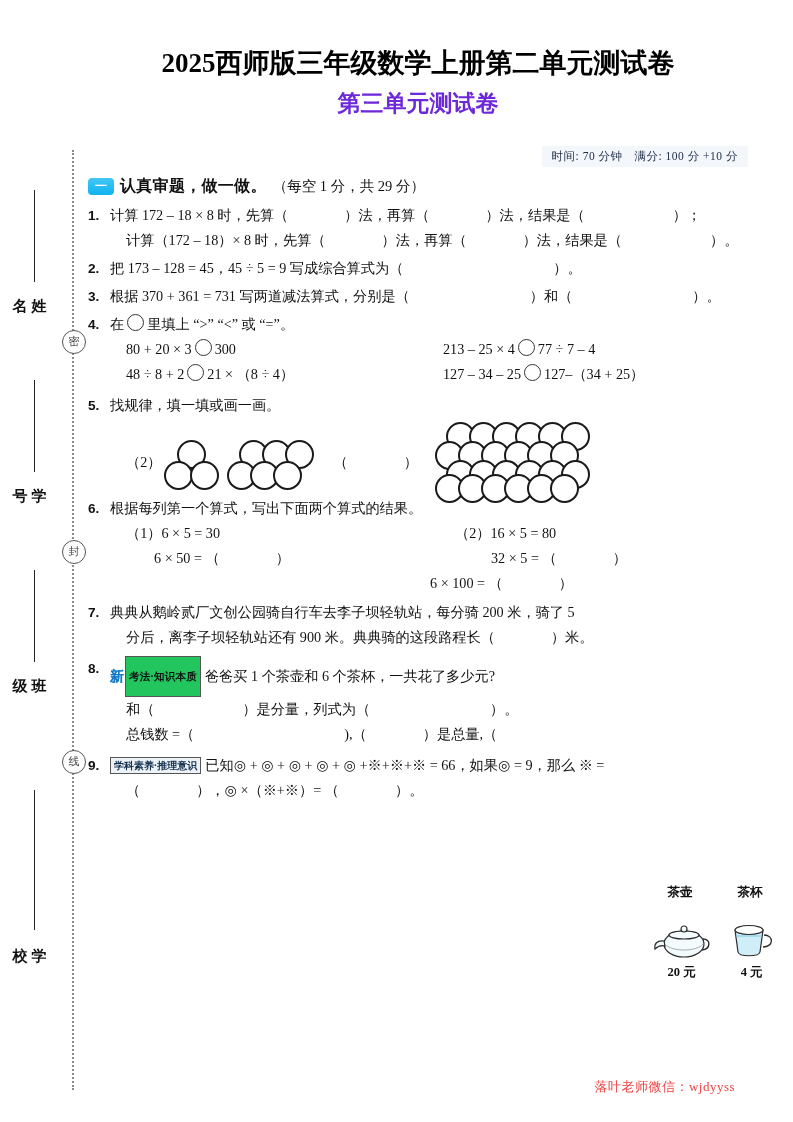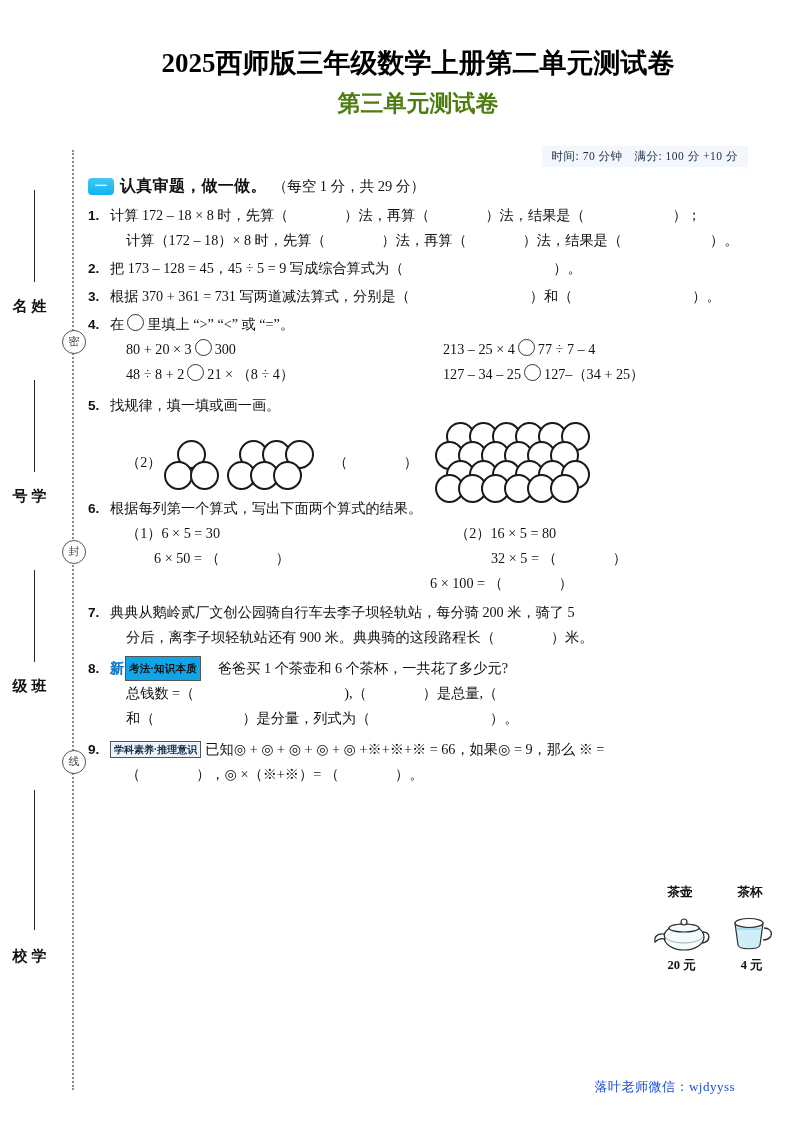--- a/index.html
+++ b/index.html
@@ -36,21 +36,21 @@
     font-family:"Liberation Serif","DejaVu Serif",serif;
   }
 
   
   .titlebox{position:absolute;left:88px;top:44px;width:660px;text-align:center;}
   .title-main{
     font-size:27px;font-weight:700;letter-spacing:0px;color:#000;
     line-height:38px;white-space:nowrap;
   }
   .title-sub{
-    font-size:23px;font-weight:700;margin-top:6px;color:#4d7c0f;line-height:32px;
+    font-size:23px;font-weight:700;margin-top:6px;color:#6d28d9;line-height:32px;
   }
   .meta{
     position:absolute;right:45px;top:146px;
     background:#f3f6fb;
     padding:3px 10px;
     font-size:11.5px;color:#1b2b45;
     font-family:"Liberation Serif","DejaVu Serif",serif;
     letter-spacing:.5px;white-space:nowrap;
   }
 
@@ -84,46 +84,46 @@
   .two-col .c1{width:330px;padding-left:16px;}
   .two-col .c2{width:330px;}
 
   
   .figrow{display:flex;align-items:flex-end;gap:0;margin:4px 0 2px 0;padding-left:16px;}
   .dotfig{position:relative;}
   .dot{position:absolute;width:25px;height:25px;border:2px solid #1a1a1a;border-radius:50%;background:#fff;}
 
   
   .ware{position:absolute;right:8px;top:884px;width:140px;text-align:center;}
-  .ware-labels{display:flex;justify-content:space-around;font-size:12.5px;font-weight:700;margin-bottom:8px;}
+  .ware-labels{display:flex;justify-content:space-around;font-size:12.5px;font-weight:700;margin-bottom:15px;}
   .ware-pics{display:flex;justify-content:space-around;align-items:flex-end;height:46px;}
   .ware-prices{display:flex;justify-content:space-around;font-size:12.5px;font-weight:700;margin-top:2px;}
 
   
   .tag{
-    display:inline-flex;align-items:center;vertical-align:1px;margin-right:17px;
-    border:1px solid #555;padding:4px 3px;height:15px;line-height:15px;
+    display:inline-flex;align-items:center;vertical-align:1px;margin-right:4px;
+    border:1px solid #555;padding:12px 3px;height:15px;line-height:15px;
     font-size:10.5px;font-weight:700;letter-spacing:.2px;
-    font-family:"Liberation Sans","DejaVu Sans",sans-serif;background:#0ea5e9;
+    font-family:"Liberation Sans","DejaVu Sans",sans-serif;background:#22c55e;
   }
   .tag-new{
     display:inline-block;font-size:14px;font-weight:700;margin-right:1px;vertical-align:0px;
     background:linear-gradient(180deg,#35b9ef,#0e6fc0);
     -webkit-background-clip:text;background-clip:text;color:#1478c6;
     font-family:"Liberation Serif","DejaVu Serif",serif;
   }
   .tag-lit{
     display:inline-flex;align-items:center;vertical-align:1px;margin-right:4px;
     border:1px solid #555;padding:0 3px;height:15px;line-height:15px;
     font-size:10px;font-weight:700;background:#eef3f8;color:#14314f;
     font-family:"Liberation Sans","DejaVu Sans",sans-serif;
   }
 
   .footer{
-    position:absolute;right:58px;top:1078px;font-size:13px;color:#1d4ed8;letter-spacing:.5px;
+    position:absolute;right:58px;top:1078px;font-size:13px;color:#ef4444;letter-spacing:.5px;
   }
 </style>
 </head>
 <body>
 
 <div class="page">
 
   <div class="seal-col">
     <div class="seal-dotted"></div>
 
@@ -284,24 +284,24 @@
         <span>分后，离李子坝轻轨站还有 900 米。典典骑的这段路程长（</span><span class="gap-m"></span><span>）米。</span>
       </div>
     </div>
 
     <div class="q" style="margin-top:6px">
       <span class="num">8.</span>
       <div class="ln">
         <span class="tag-new">新</span><span class="tag">考法·知识本质</span><span>爸爸买 1 个茶壶和 6 个茶杯，一共花了多少元?</span>
       </div>
       <div class="ln indent">
+        <span>和（</span><span class="gap-l"></span><span>）是分量，列式为（</span><span class="gap-xl"></span><span>）。</span>
+      </div>
+      <div class="ln indent">
         <span>总钱数 =（</span><span class="gap-xxl"></span><span>),（</span><span class="gap-m"></span><span>）是总量,（</span><span class="gap-xl"></span>
-      </div>
-      <div class="ln indent">
-        <span>和（</span><span class="gap-l"></span><span>）是分量，列式为（</span><span class="gap-xl"></span><span>）。</span>
       </div>
     </div>
 
     <div class="q" style="margin-top:6px">
       <span class="num">9.</span>
       <div class="ln">
         <span class="tag-lit">学科素养·推理意识</span><span>已知◎ + ◎ + ◎ + ◎ + ◎ +※+※+※ = 66，如果◎ = 9，那么 ※ =</span>
       </div>
       <div class="ln indent">
         <span>（</span><span class="gap-m"></span><span>），◎ ×（※+※）= （</span><span class="gap-m"></span><span>）。</span>

